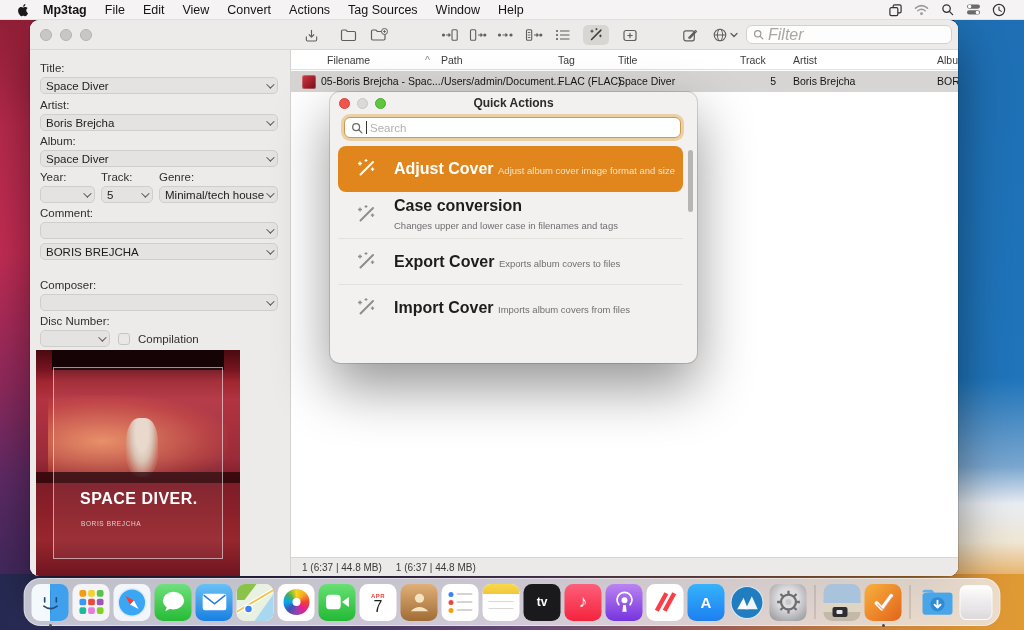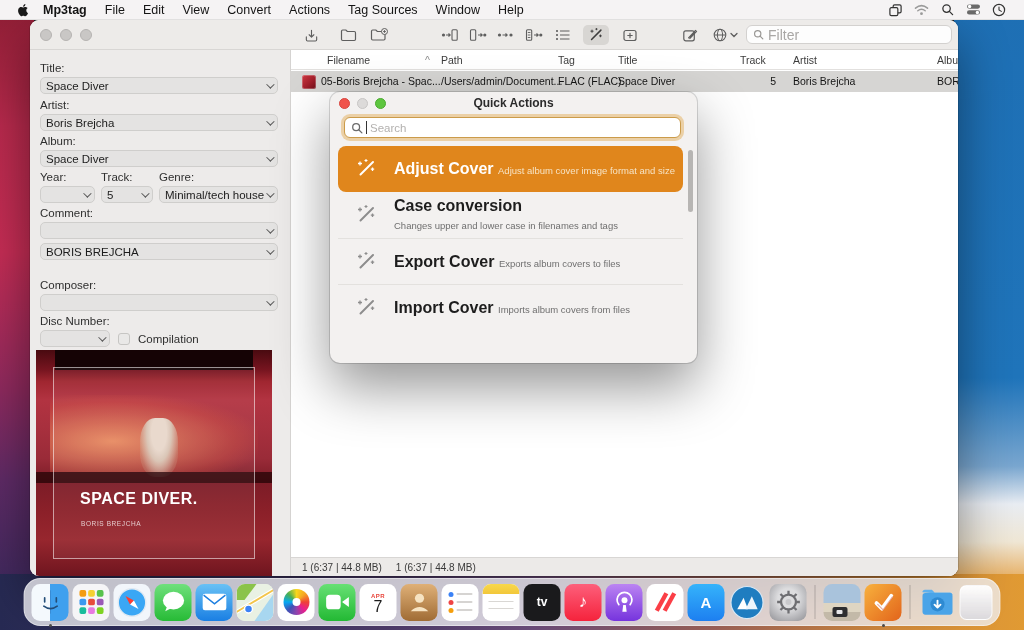--- a/index.html
+++ b/index.html
@@ -32,39 +32,39 @@
     overflow:hidden; z-index:10; }
   .toolbar { position:absolute; left:0; top:0; width:100%; height:30px; background:#edebe9;
     border-bottom:1px solid #d8d6d4; }
   .tl { position:absolute; top:9px; width:12px; height:12px; border-radius:50%; }
   .tl.gray { background:#c9c7c5; border:0.5px solid #b5b3b1; }
   .tbtn { position:absolute; top:5px; height:20px; display:flex; align-items:center; justify-content:center;
     border-radius:5px; color:#5e5e5e; }
   .tbtn.sel { background:#d8d6d3; }
   .tfilter { position:absolute; top:5px; height:19px; background:#fdfdfd; border:1px solid #d3d1cf;
     border-radius:6px; display:flex; align-items:center; padding:0 6px; gap:4px; }
-  .tfilter input { border:none; outline:none; background:transparent; width:160px; font-size:14px;
-    color:#333; font-family:"Liberation Sans", sans-serif; }
+  .tfilter input { border:none; outline:none; background:transparent; width:160px; font-size:16px;
+    color:#333; font-family:"Liberation Sans", sans-serif;font-style:italic; }
   .tfilter input::placeholder { color:#a9a7a5; }
 
   
   .panel { position:absolute; left:0; top:30px; width:261px; height:526px; background:#edebea;
     border-right:1px solid #d5d3d1; }
   .fblock { position:absolute; left:10px; right:12px; }
   .flabel { font-size:11.5px; color:#2f2f2f; margin-bottom:3px; display:block; }
   .combo { height:17px; background:#e4e3e2; border:1px solid #cfcecc; border-radius:5px;
     display:flex; align-items:center; padding:0 5px; font-size:11.5px; color:#1c1c1c; }
   .combo .cval { flex:1; white-space:nowrap; overflow:hidden; }
   .cv { width:6px; height:6px; border-right:1.6px solid #555; border-bottom:1.6px solid #555;
     transform:rotate(45deg) translateY(-2px); flex:none; }
   .triple { display:flex; gap:6px; }
   .checkbox { width:12px; height:12px; border-radius:3px; background:#e9e8e7; border:1px solid #c6c5c3; }
 
   
-  .cover { position:absolute; left:6px; top:300px; width:236px; height:226px; overflow:hidden;
+  .cover { position:absolute; left:6px; top:300px; width:204px; height:226px; overflow:hidden;
     background:linear-gradient(180deg,#490a10 0%,#781520 9%,#a02630 14%,#b23341 22%,#a8303e 34%,#9a2b38 48%,#7c1c27 58%,#8c2029 72%,#97262e 84%,#6f151f 100%); }
   .cover .topbar { position:absolute; left:8%; top:0; width:84%; height:9%; background:#150305; }
   .cover .glow { position:absolute; left:6%; top:20%; width:88%; height:34%;
     background:radial-gradient(ellipse at 30% 60%, rgba(255,170,110,.75), rgba(230,90,60,.25) 60%, transparent 75%); }
   .cover .person { position:absolute; left:44%; top:30%; width:16%; height:26%;
     background:radial-gradient(ellipse at 50% 25%, #e8d7cb 0 28%, #d9c4b4 45%, rgba(200,160,140,.3) 75%, transparent); border-radius:40%; }
   .cover .roof { position:absolute; left:0; top:54%; width:100%; height:5%; background:rgba(40,5,8,.8); }
   .cover .frame { position:absolute; left:17px; top:17px; right:17px; bottom:17px;
     border:1px solid rgba(255,255,255,.55); background:rgba(255,255,255,.05); }
   .cover .ct { position:absolute; left:44px; top:62%; color:#fff; font-weight:bold; font-size:16px; letter-spacing:.5px; }

